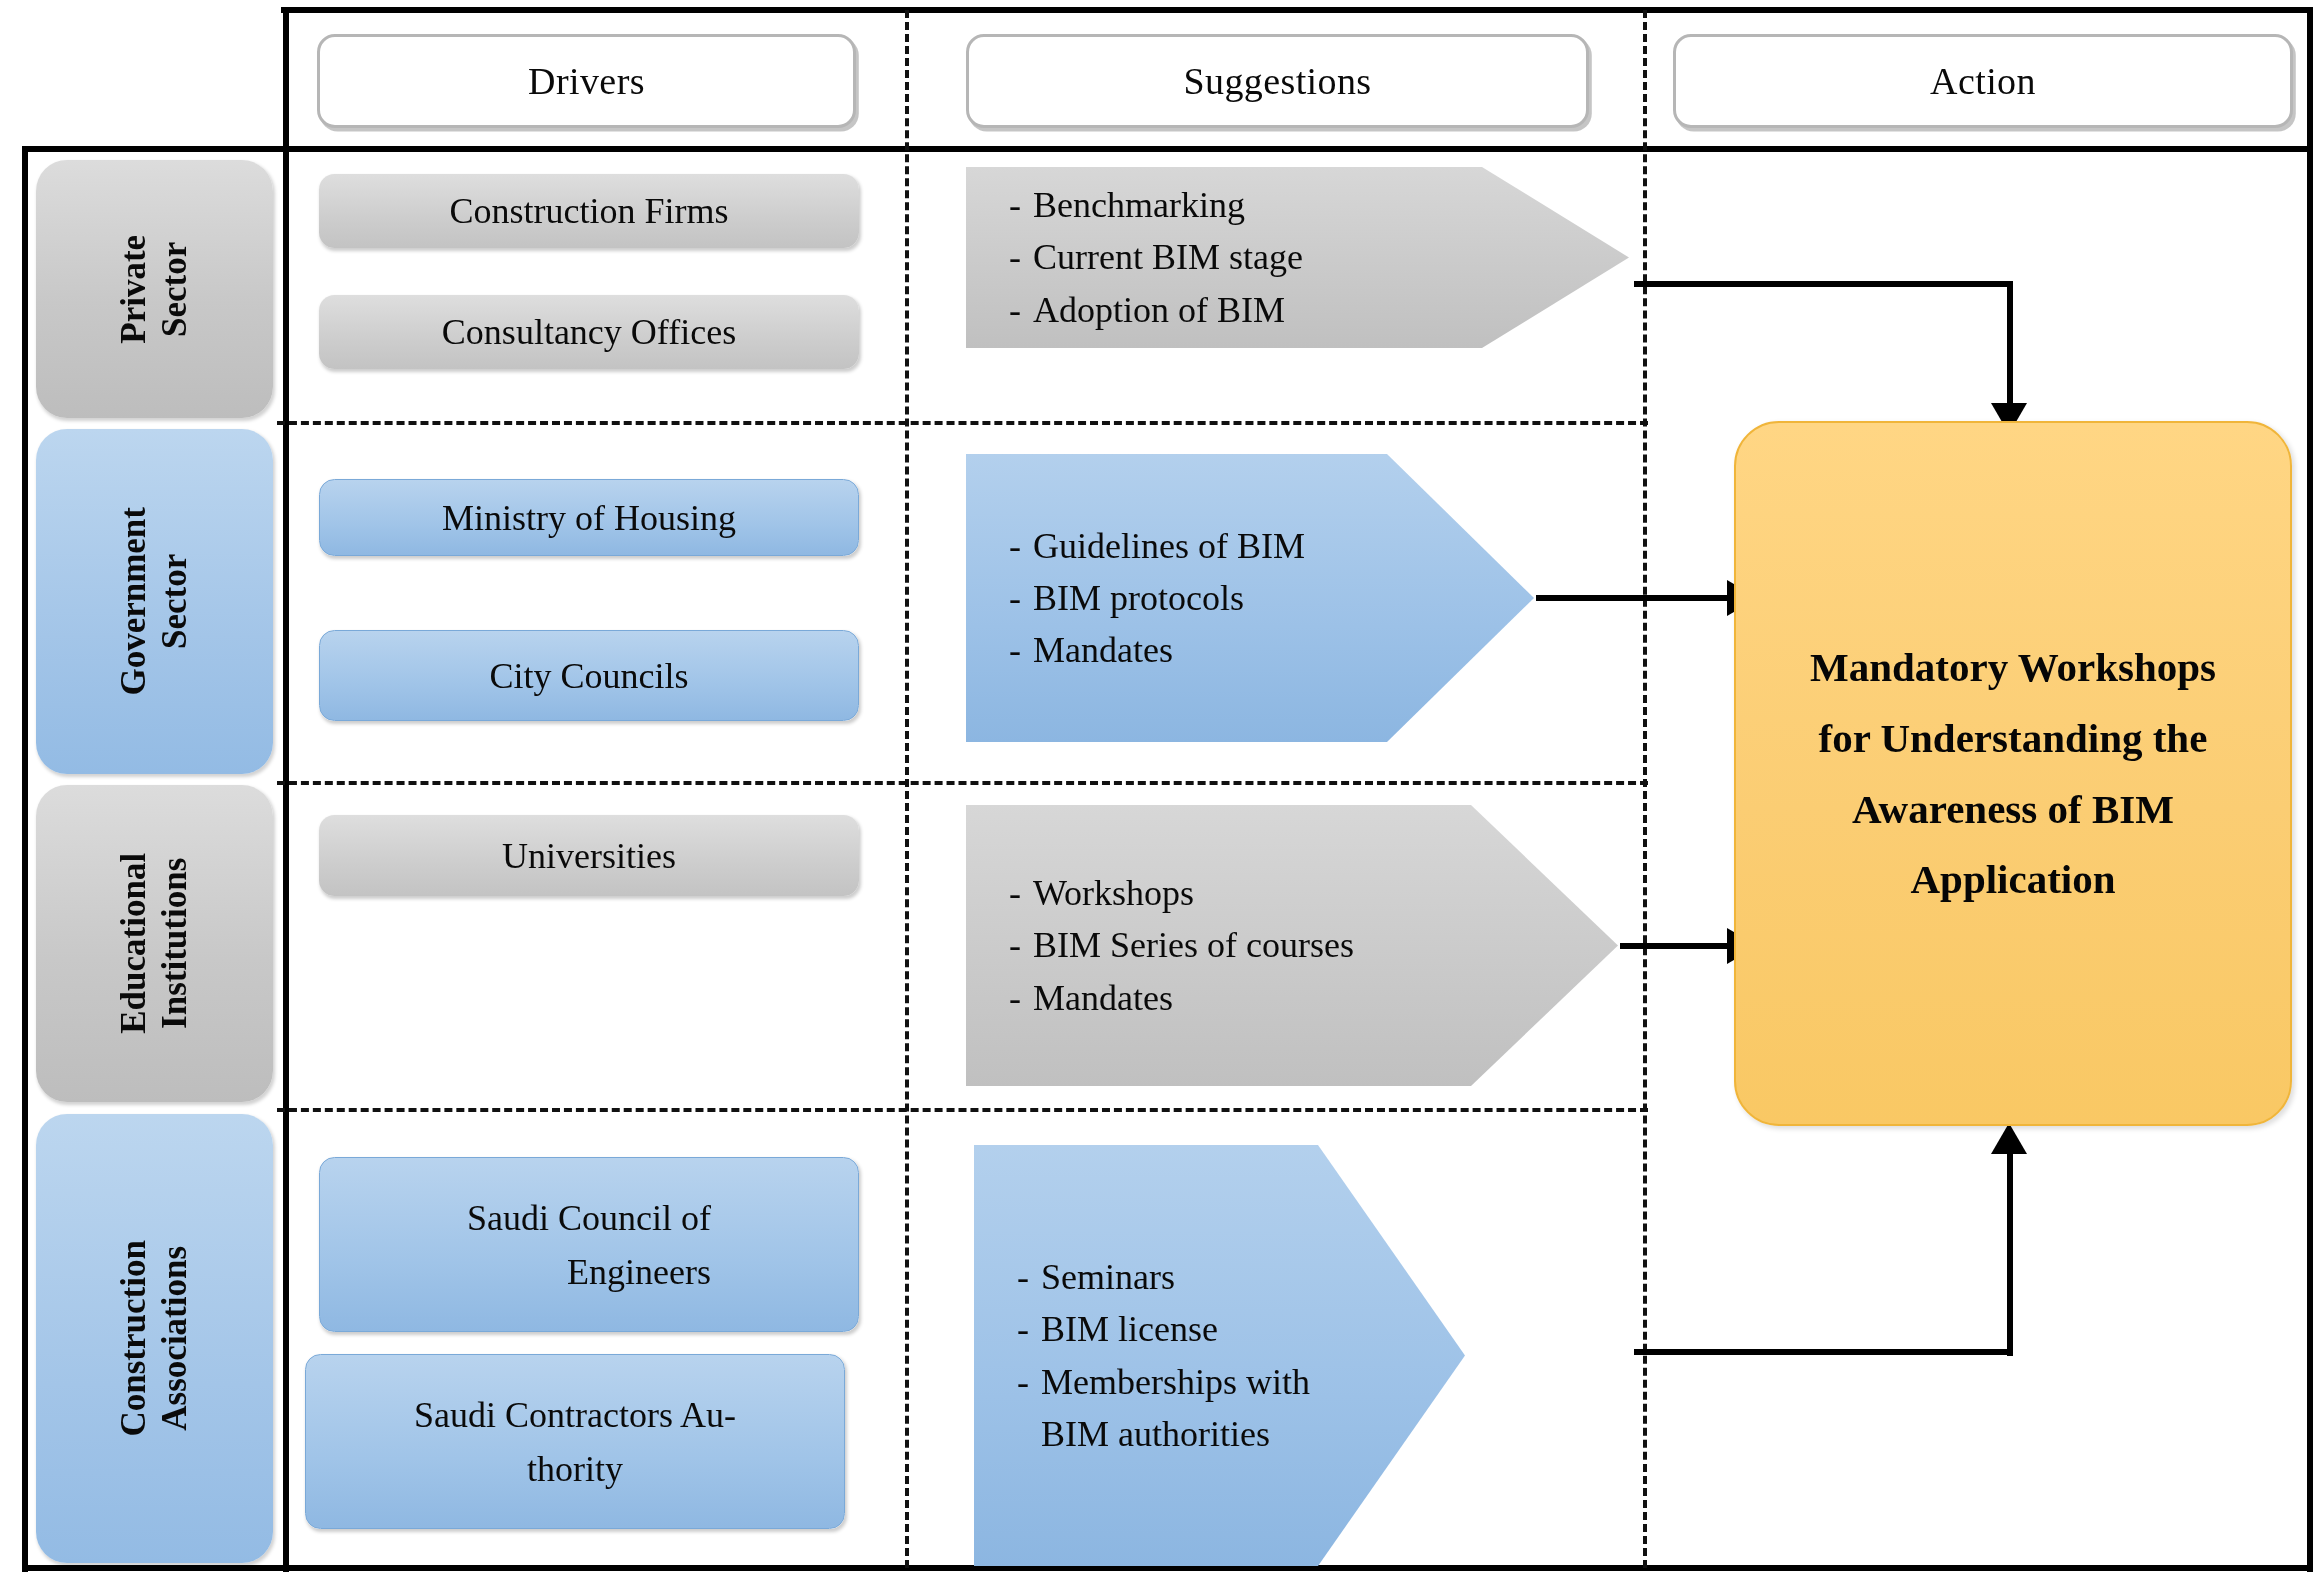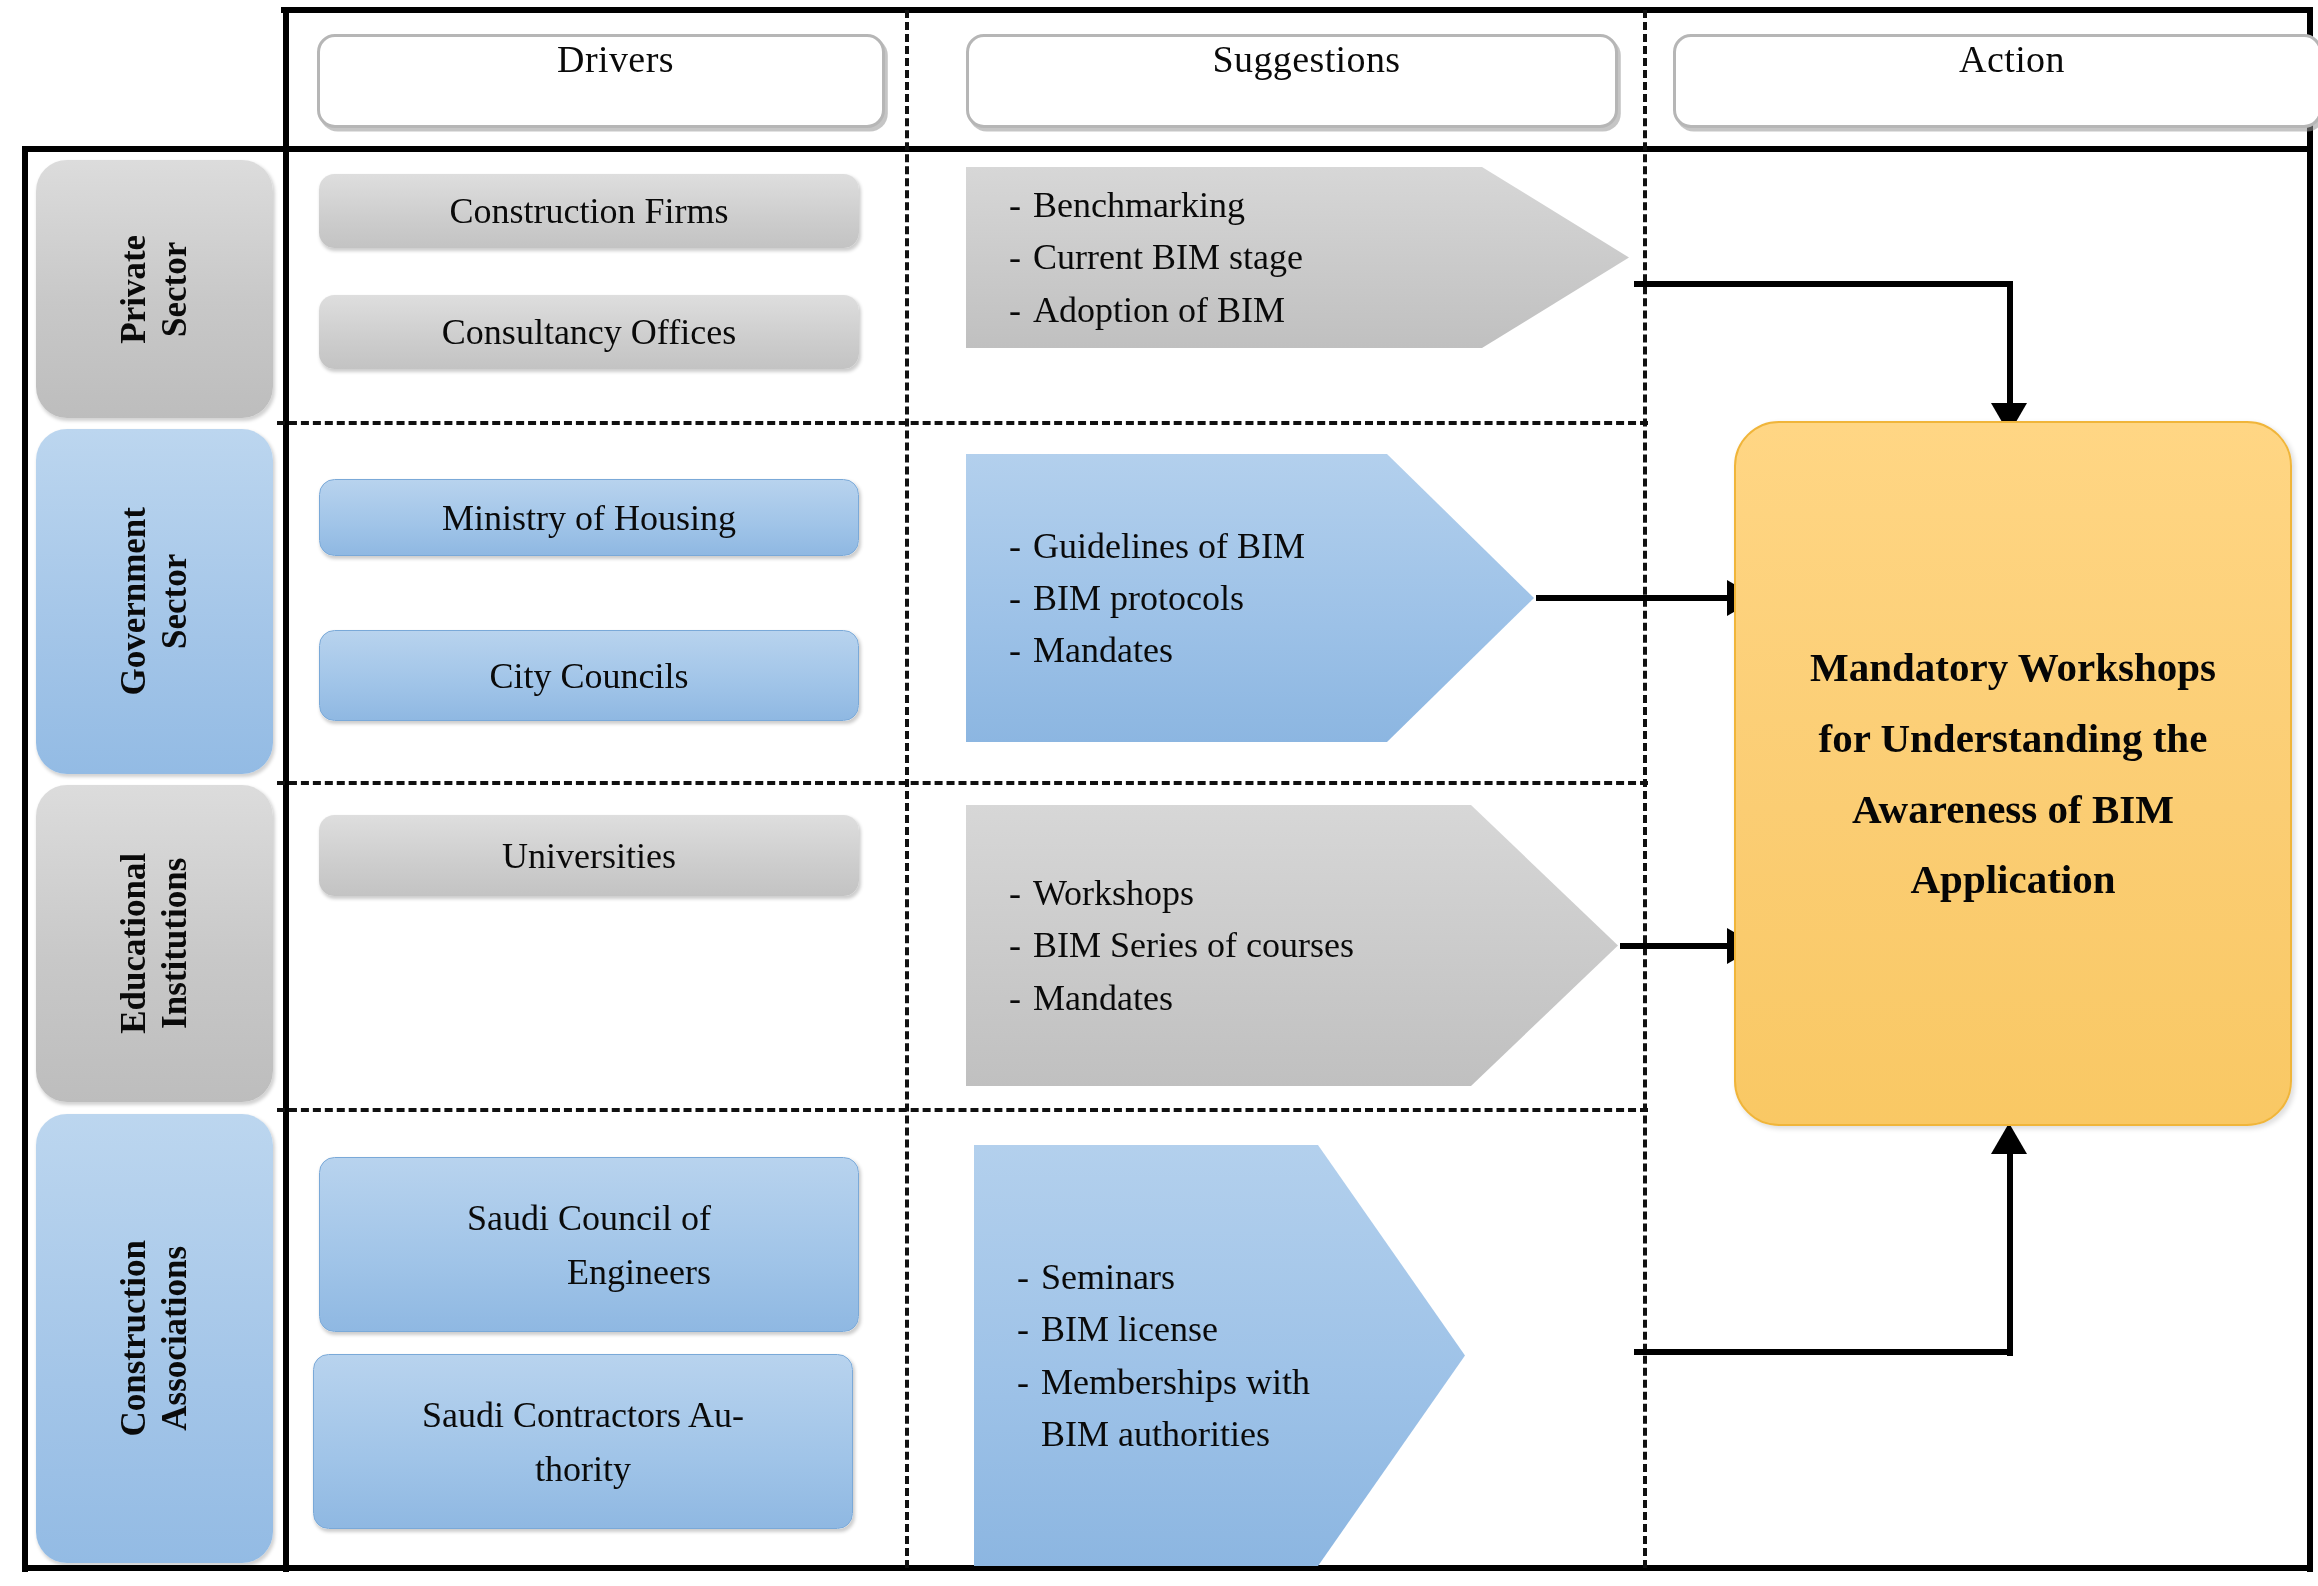--- a/index.html
+++ b/index.html
@@ -11,24 +11,23 @@
   .dash-h{position:absolute;height:0;border-top:4.9px dashed #111;}
   .dash-v{position:absolute;width:0;border-left:4.9px dashed #111;}
 
   
   .hdr-pill{
     position:absolute;
     background:#ffffff;
     border:3.5px solid #b6b6b6;
     border-radius:18px;
     box-shadow:2.8px 3.5px 0 rgba(150,150,150,.55);
-    display:flex;justify-content:center;
+    display:flex;align-items:center;justify-content:center;
     font-size:38px;color:#0a0a0a;
     letter-spacing:0.4px;
-    padding-left:29px;
   }
 
   
   .sector{
     position:absolute;
     border-radius:31px;
     display:flex;align-items:center;justify-content:center;
     box-shadow:1.4px 2.1px 3.5px rgba(0,0,0,.18);
   }
   .sector .vtext{
@@ -202,21 +201,21 @@
     <div class="seg" style="left:1620px; top:943px; width:112px; height:6.3px;"></div>
     <div class="arrow-right" style="left:1727px; top:928px;"></div>
   </div>
 
   <div class="sector blue" style="left:36px; top:1114px; width:237px; height:449px;">
     <div class="vtext">Construction<br>Associations</div>
   </div>
   <div class="driver blue" style="left:319px; top:1157px; width:540px; height:175px;text-align:right;">
     <span>Saudi Council of<br>Engineers</span>
   </div>
-  <div class="driver blue" style="left:313px; top:1354px; width:540px; height:175px;">
+  <div class="driver blue" style="left:305px; top:1354px; width:540px; height:175px;">
     <span>Saudi Contractors Au-<br>thority</span>
   </div>
   <div class="chev blue" style="left:930px; top:1145px; width:491px; height:421px;margin-left:44px;">
     <div class="bullet"><span class="dash">-</span><span>Seminars</span></div>
     <div class="bullet"><span class="dash">-</span><span>BIM license</span></div>
     <div class="bullet"><span class="dash">-</span><span>Memberships with</span></div>
     <div class="bullet sub"><span>BIM authorities</span></div>
   </div>
   <div class="conn">
     <div class="seg" style="left:1634px; top:1349px; width:379px; height:6.3px;"></div>

